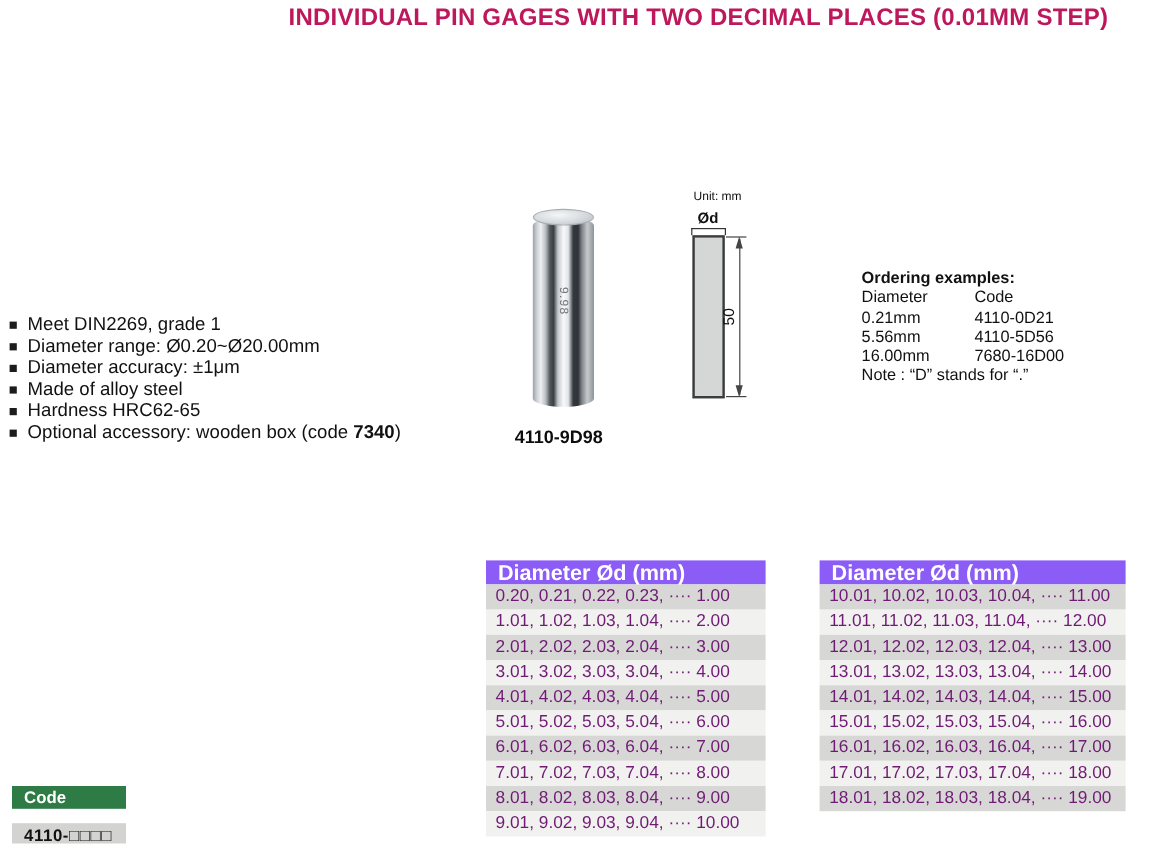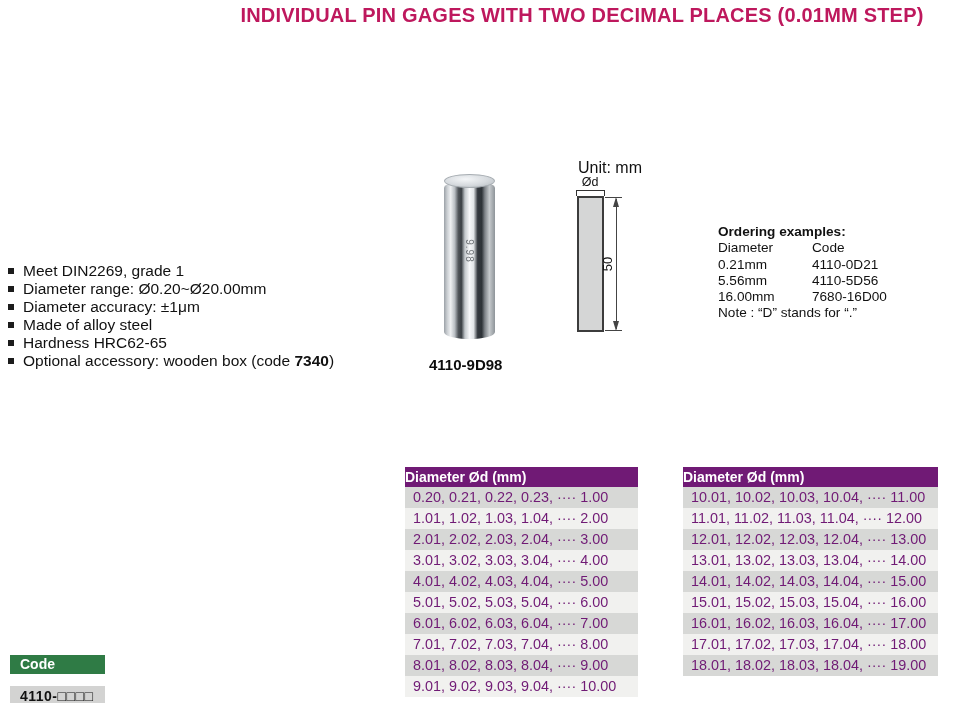--- a/index.html
+++ b/index.html
@@ -40,22 +40,22 @@
   }
   .pin-engraving {
     position:absolute; left:457px; top:238px; width:26px; height:26px;
     display:flex; align-items:center; justify-content:center;
     transform:rotate(90deg); font-size:10px; color:rgba(70,75,80,0.75);
     letter-spacing:1px;
   }
   .pin-label { position:absolute; left:429px; top:356px; font-size:15px; font-weight:bold; color:#0d0d0d; }
 
   
-  .unit-label { position:absolute; left:578px; top:159px; font-size:16px; color:#111; }
-  .dia-label  { position:absolute; left:575px; top:175px; width:30px; text-align:center; font-size:12.5px; color:#111; }
+  .unit-label { position:absolute; left:578px; top:159px; font-size:10px; color:#111; }
+  .dia-label  { position:absolute; left:575px; top:175px; width:30px; text-align:center; font-size:12.5px; color:#111;font-weight:bold; }
   .dia-dim {
     position:absolute; left:576px; top:190px; width:29px; height:6px;
     border-top:1.5px solid #333; border-left:1px solid #333; border-right:1px solid #333;
   }
   .draw-rect {
     position:absolute; left:577px; top:196px; width:27px; height:136px;
     background:#d5d6d6; border:2px solid #3c3c3c;
   }
   .ext-line-top    { position:absolute; left:605px; top:197px; width:17px; height:1px; background:#444; }
   .ext-line-bottom { position:absolute; left:605px; top:330px; width:17px; height:1px; background:#444; }
@@ -80,22 +80,22 @@
   .ordering { position:absolute; left:718px; top:224px; font-size:13.6px; line-height:16.3px; color:#111; }
   .ordering-heading { font-weight:bold; }
   .ord-row .col1 { display:inline-block; width:94px; }
   .ordering div { white-space:nowrap; }
 
   
   .dia-table { position:absolute; top:467px; }
   .dia-table-1 { left:405px; width:233px; }
   .dia-table-2 { left:683px; width:255px; }
   .thead {
-    height:20px; line-height:20px; background:#701a75; color:#ffffff;
-    font-weight:bold; font-size:14px; padding-left:0; white-space:nowrap;
+    height:20px; line-height:20px; background:#8b5cf6; color:#ffffff;
+    font-weight:bold; font-size:18px; padding-left:10px; white-space:nowrap;
   }
   .trow {
     height:21px; line-height:21px; font-size:14.4px; padding-left:8px;
     color:#701a75; white-space:nowrap;
   }
   .rows .trow:nth-child(odd)  { background:#d7d8d6; }
   .rows .trow:nth-child(even) { background:#f1f1ef; }
 
   
   .codebox { position:absolute; left:10px; top:655px; width:95px; }

